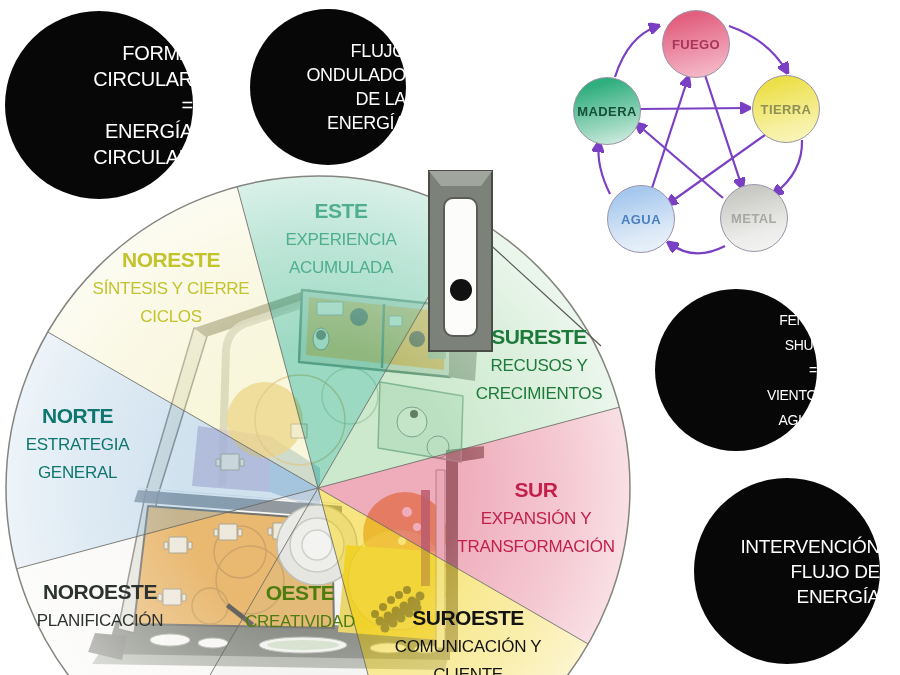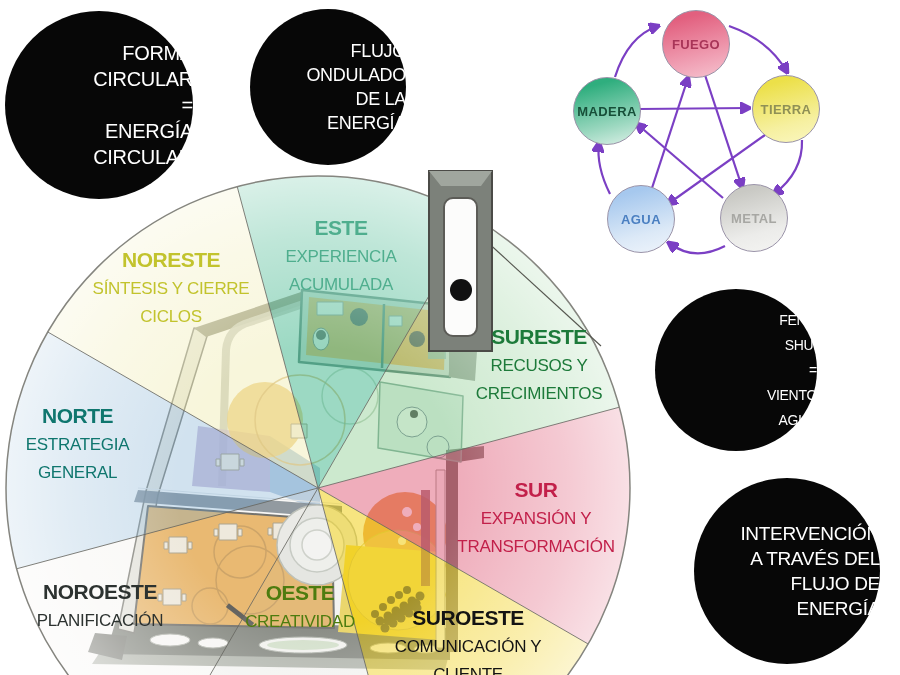--- a/index.html
+++ b/index.html
@@ -13,21 +13,21 @@
   .badge span{display:block;text-align:right;}
   #badge-forma {left:5px;  top:11px;  width:188px;height:188px;font-size:20px;line-height:26px;}
   #badge-flujo {left:250px; top:9px;  width:156px;height:156px;font-size:18px;line-height:24px;}
   #badge-feng  {left:655px; top:289px;width:162px;height:162px;font-size:14px;line-height:25px;}
   #badge-interv{left:694px; top:478px;width:186px;height:186px;font-size:19px;line-height:25px;}
 
   
   .dir{position:absolute;text-align:center;}
   .dir .n{font-weight:bold;font-size:21px;line-height:24px;letter-spacing:-0.5px;}
   .dir .s{font-size:17px;line-height:22px;letter-spacing:-0.3px;margin-top:6px;}
-  #dir-este    {left:241px;top:216px;width:200px;color:#4fae8e;}
+  #dir-este    {left:241px;top:199px;width:200px;color:#4fae8e;}
   #dir-sureste {left:439px;top:325px;width:200px;color:#1d7a3a;}
   #dir-sur     {left:436px;top:478px;width:200px;color:#c2204a;}
   #dir-suroeste{left:348px;top:606px;width:240px;color:#131313;}
   #dir-oeste   {left:200px;top:581px;width:200px;color:#4d7c0f;}
   #dir-noroeste{left:0px;  top:580px;width:200px;color:#2c3230;}
   #dir-norte   {left:0px;  top:404px;width:155px;color:#0f766e;}
   #dir-noreste {left:61px; top:248px;width:220px;color:#c2c32d;}
 
   
   .elem{position:absolute;width:66px;height:66px;border-radius:50%;border:1px solid #9a93a8;
@@ -257,21 +257,20 @@
   </div>
   <div class="badge" id="badge-feng">
     <span>FENG</span>
     <span>SHUI</span>
     <span>=</span>
     <span>VIENTO</span>
     <span>AGUA</span>
   </div>
   <div class="badge" id="badge-interv">
     <span>INTERVENCIÓN</span>
-    <span>A TRAVÉS DEL</span>
     <span>FLUJO DE</span>
     <span>ENERGÍA</span>
   </div>
 
   <div class="dir" id="dir-este">
     <div class="n">ESTE</div>
     <div class="s">EXPERIENCIA</div>
     <div class="s">ACUMULADA</div>
   </div>
   <div class="dir" id="dir-sureste">

